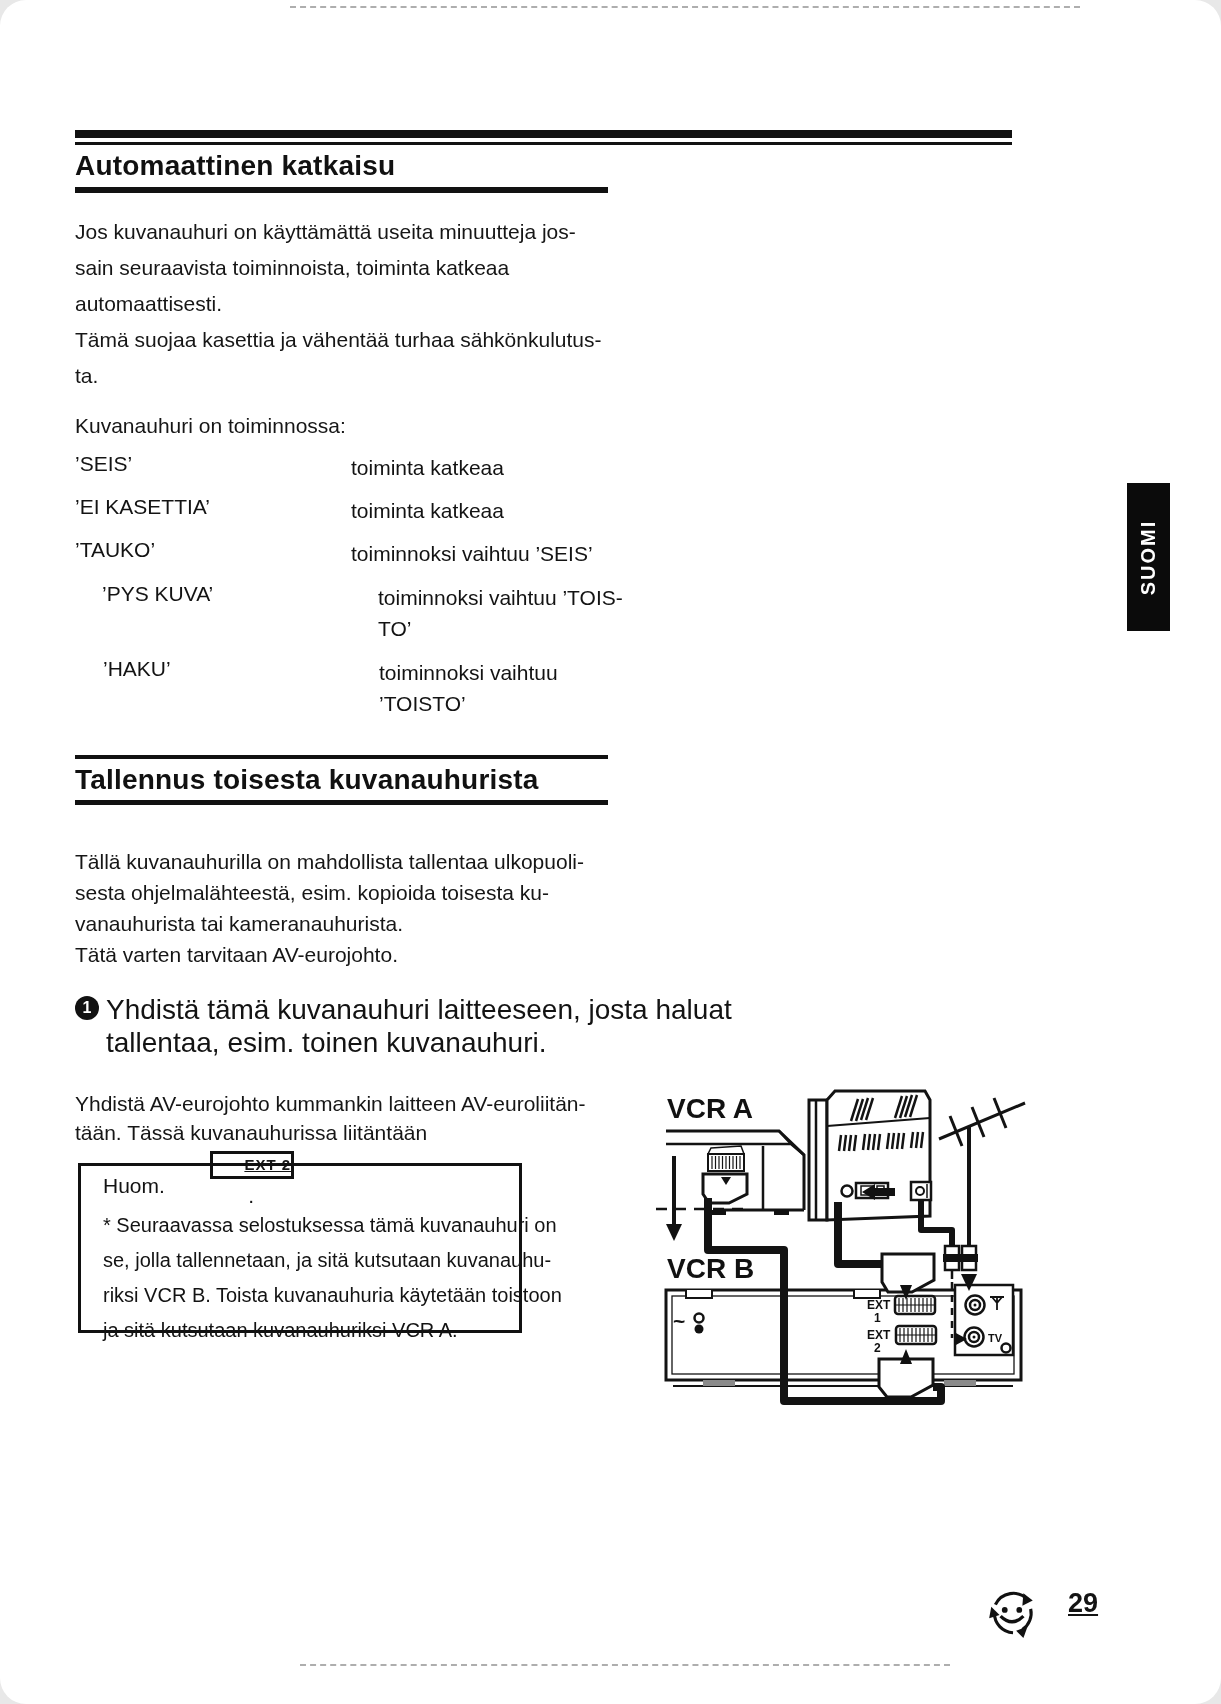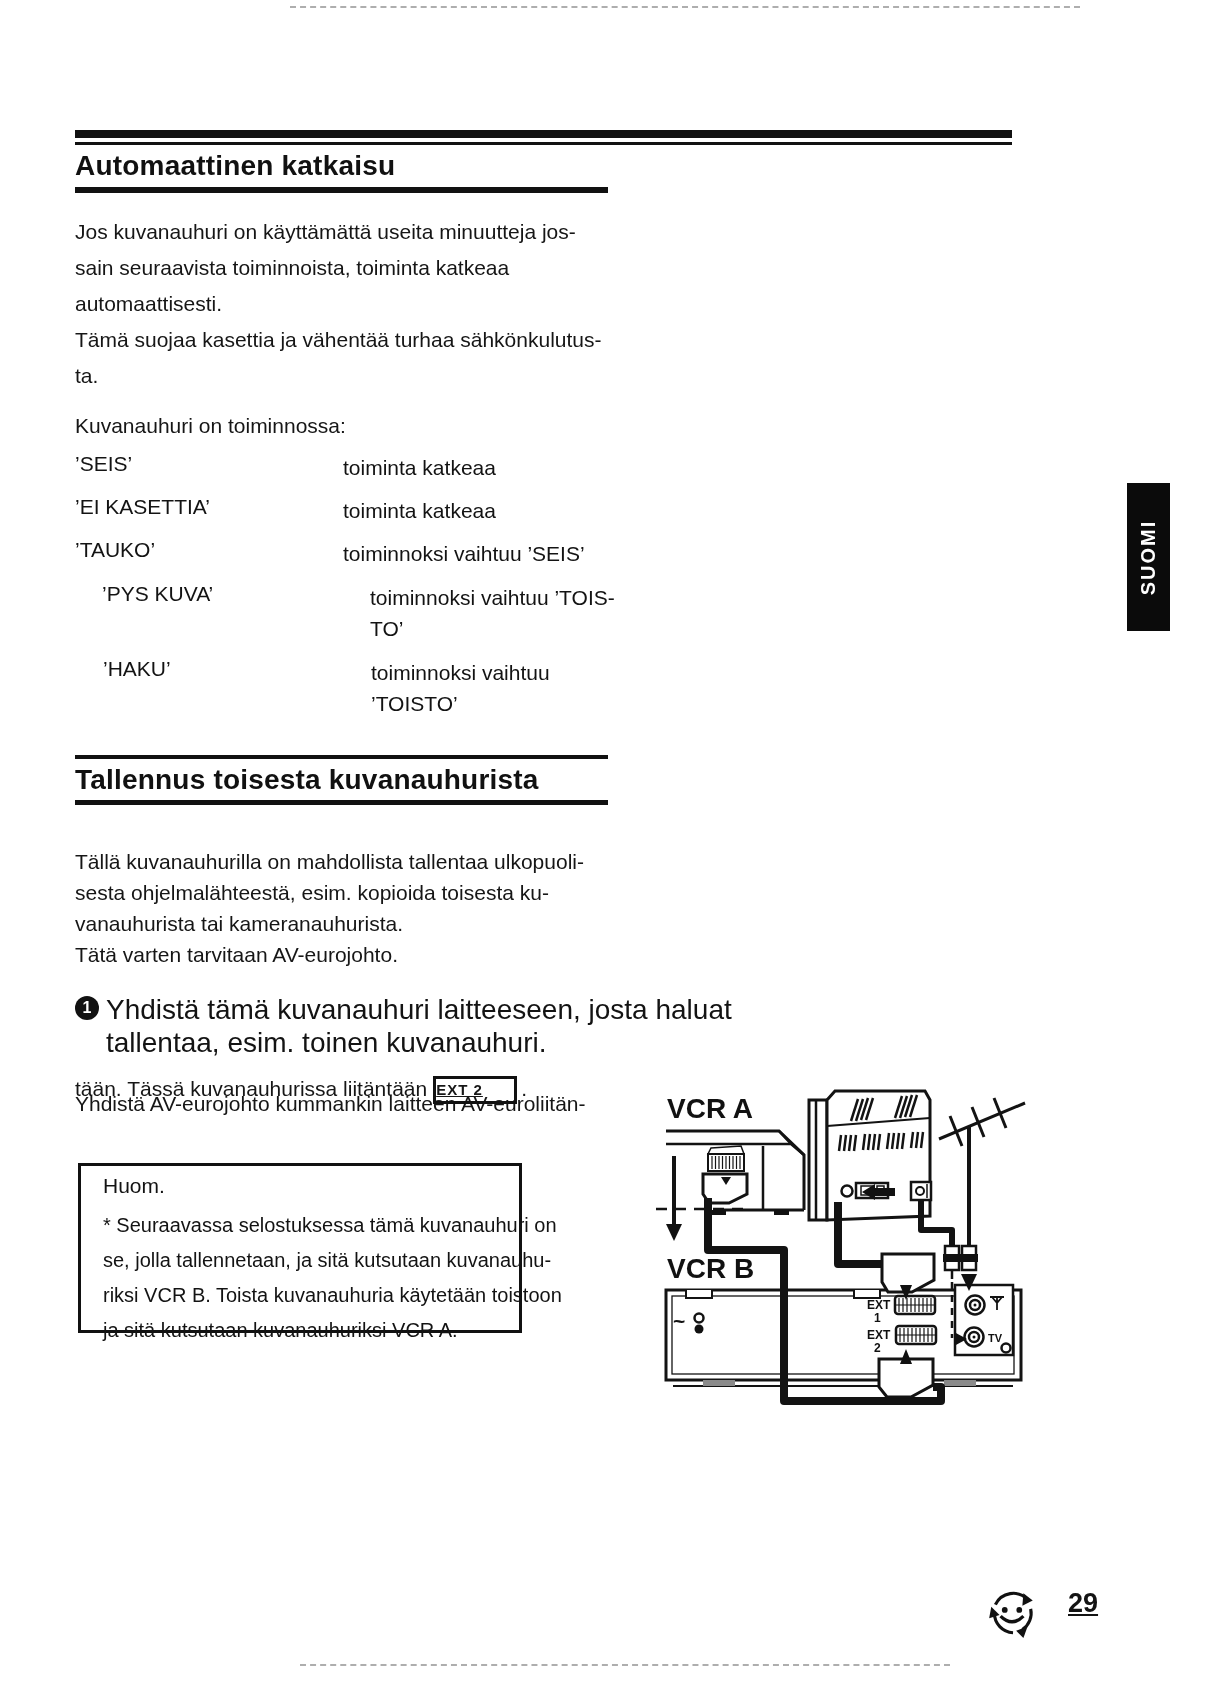--- a/index.html
+++ b/index.html
@@ -1,47 +1,48 @@
 <!DOCTYPE html>
 <html><head>
 <meta charset="utf-8">
 <style>
   html,body{margin:0;padding:0;background:#e8e8e8;}
   .page{
     position:relative;width:1221px;height:1704px;margin:0 auto;
     background:#ffffff;color:#131313;
     font-family:"Liberation Sans", sans-serif;
     overflow:hidden;
+    border-radius:26px;
   }
   .abs{position:absolute;}
   .rule{position:absolute;background:#111;}
   .artifact{position:absolute;border-top:2px dashed #9a9a9a;opacity:.8;}
   .h1{
     position:absolute;left:75px;font-size:28px;font-weight:bold;margin:0;
     letter-spacing:0.2px;white-space:pre;color:#111;
   }
   .body-text{
     position:absolute;font-size:21px;line-height:35px;white-space:pre;color:#161616;
   }
   .para1{line-height:36px;}
   .para2{line-height:31px;}
   .list-row{position:absolute;left:75px;width:540px;font-size:21px;}
   .list-row .term{white-space:pre;}
-  .list-row .desc{position:absolute;left:268px;top:0;white-space:pre;line-height:31px;}
+  .list-row .desc{position:absolute;left:276px;top:0;white-space:pre;line-height:31px;}
   .step{position:absolute;left:75px;top:993px;width:545px;}
   .step-bullet{
     position:absolute;left:0;top:3px;width:24px;height:24px;border-radius:50%;
     background:#111;color:#fff;font-size:16px;font-weight:bold;
     display:flex;align-items:center;justify-content:center;
   }
   .step-text{position:absolute;left:31px;top:0;font-size:28px;line-height:33px;white-space:pre;}
   .connect-line2{display:flex;align-items:center;white-space:pre;}
   .ext2-box{
     display:inline-block;border:3px solid #111;min-width:78px;height:22px;
-    font-size:15px;font-weight:bold;text-align:left;line-height:21px;
+    font-size:15px;font-weight:bold;text-align:right;line-height:21px;
     text-decoration:underline;letter-spacing:1px;margin:0 4px 0 6px;
     position:relative;top:1px;
   }
   .note-box{
     position:absolute;left:78px;top:1163px;width:444px;height:170px;
     border:3px solid #111;box-sizing:border-box;
   }
   .note-title{position:absolute;left:22px;top:8px;font-size:21px;white-space:pre;}
   .note-body{position:absolute;left:22px;top:42px;font-size:20px;line-height:35px;white-space:pre;}
   .lang-tab{
@@ -108,21 +109,21 @@
 vanauhurista tai kameranauhurista.
 Tätä varten tarvitaan AV-eurojohto.</div>
 
   <div class="step">
     <span class="step-bullet">1</span>
     <span class="step-text">Yhdistä tämä kuvanauhuri laitteeseen, josta haluat
 tallentaa, esim. toinen kuvanauhuri.</span>
   </div>
 
   <div class="body-text" style="left:75px;top:1086px;">Yhdistä AV-eurojohto kummankin laitteen AV-euroliitän-</div>
-  <div class="body-text connect-line2" style="left:75px;top:1071px;">
+  <div class="body-text connect-line2" style="left:75px;top:1115px;flex-direction:column;">
     <span>tään. Tässä kuvanauhurissa liitäntään</span>
     <span class="ext2-box">EXT 2</span>
     <span>.</span>
   </div>
 
   <div class="note-box">
     <div class="note-title">Huom.</div>
     <div class="note-body">* Seuraavassa selostuksessa tämä kuvanauhuri on
 se, jolla tallennetaan, ja sitä kutsutaan kuvanauhu-
 riksi VCR B. Toista kuvanauhuria käytetään toistoon

